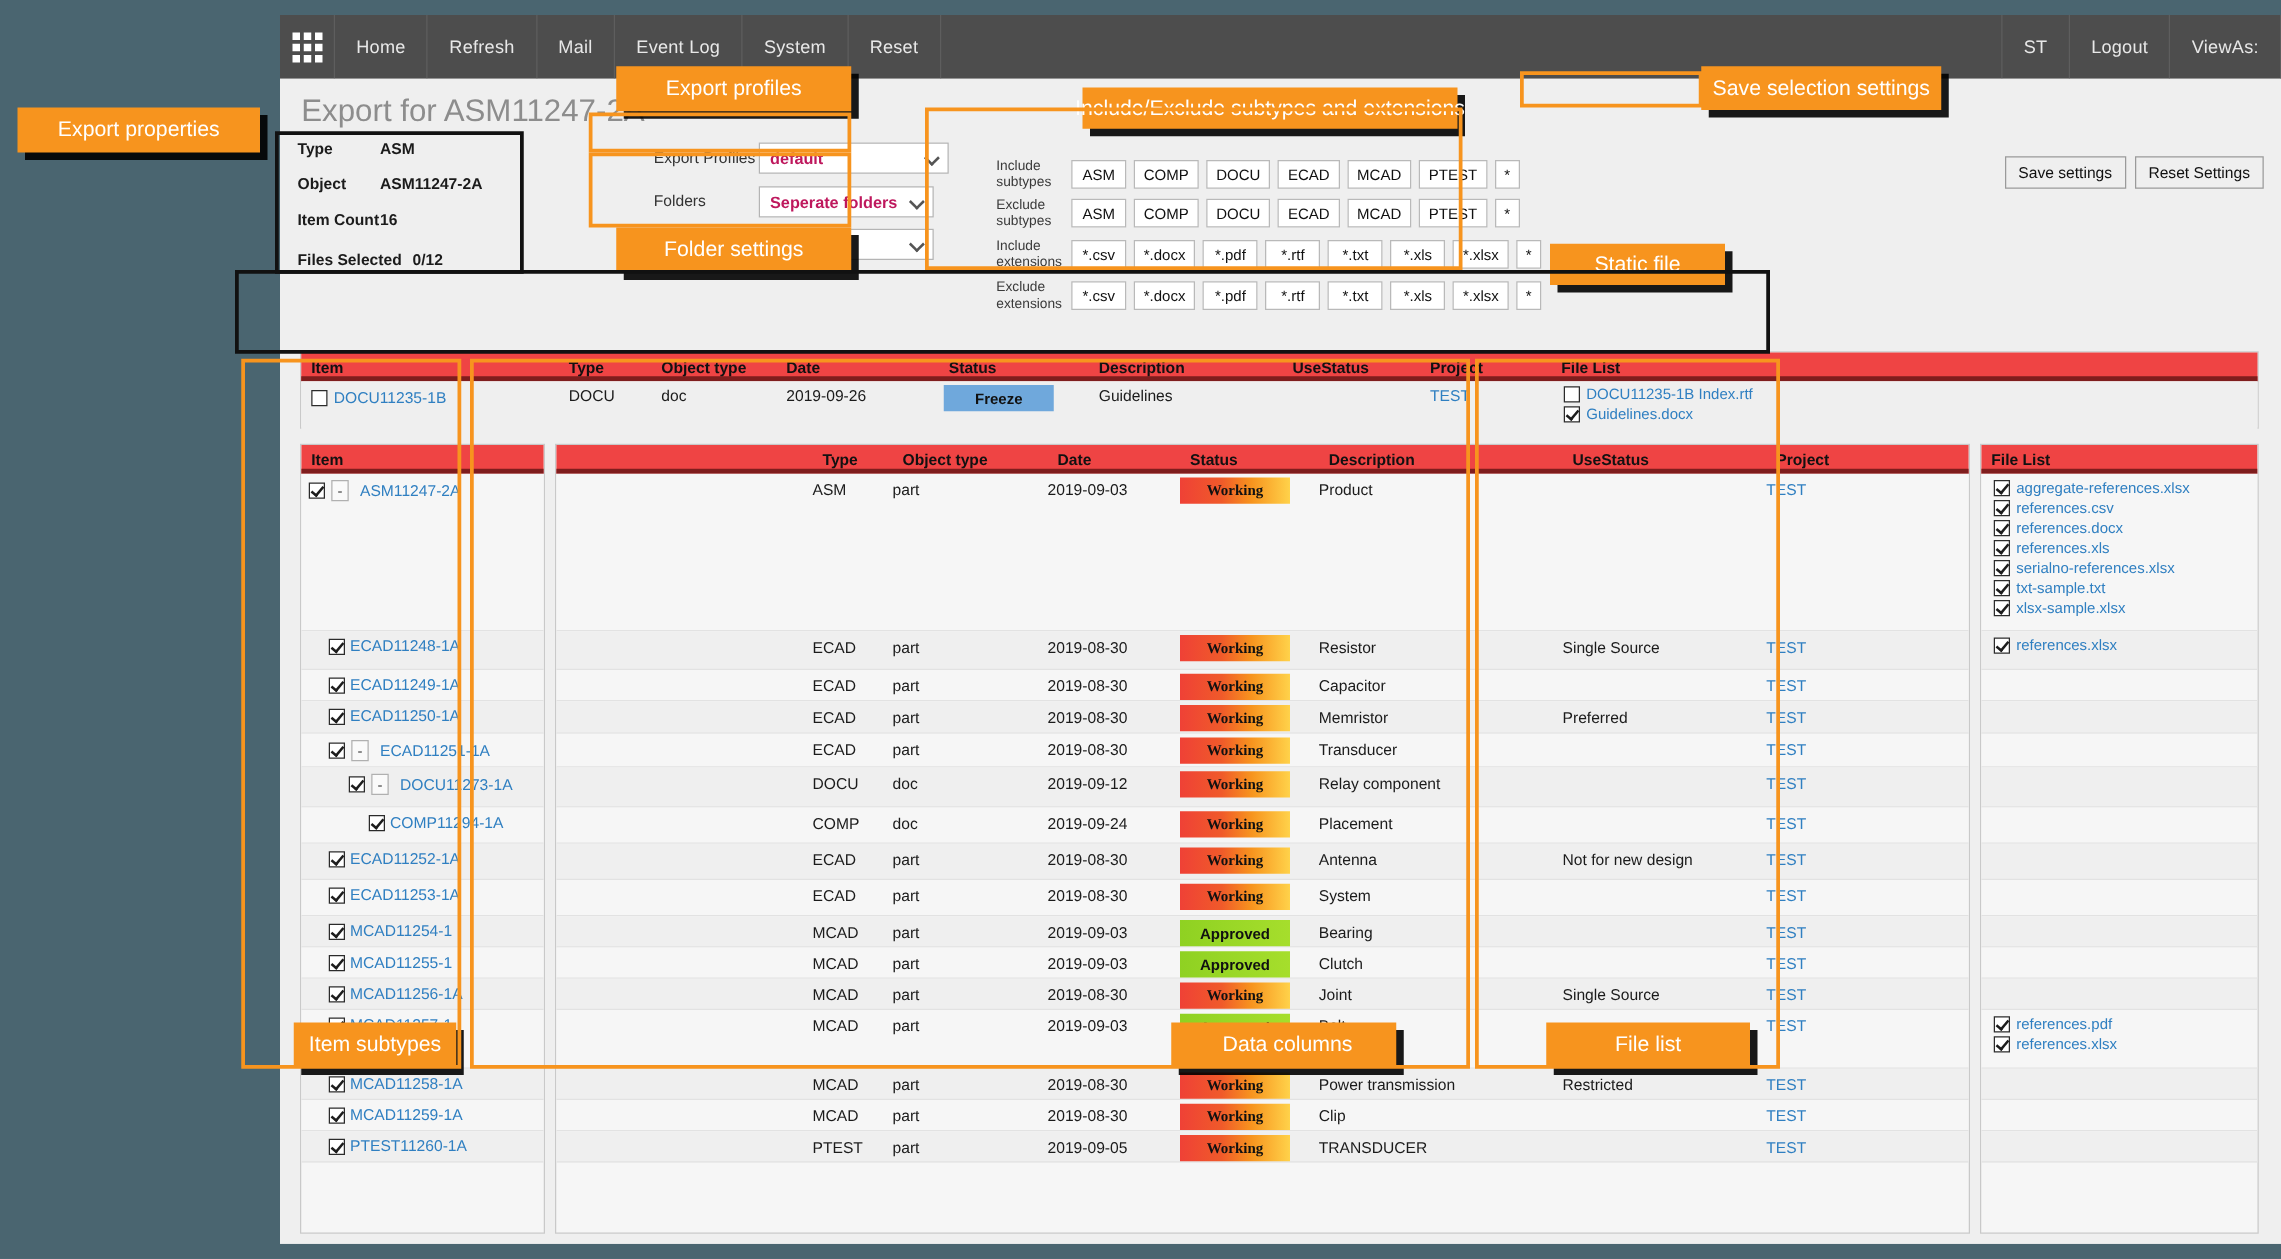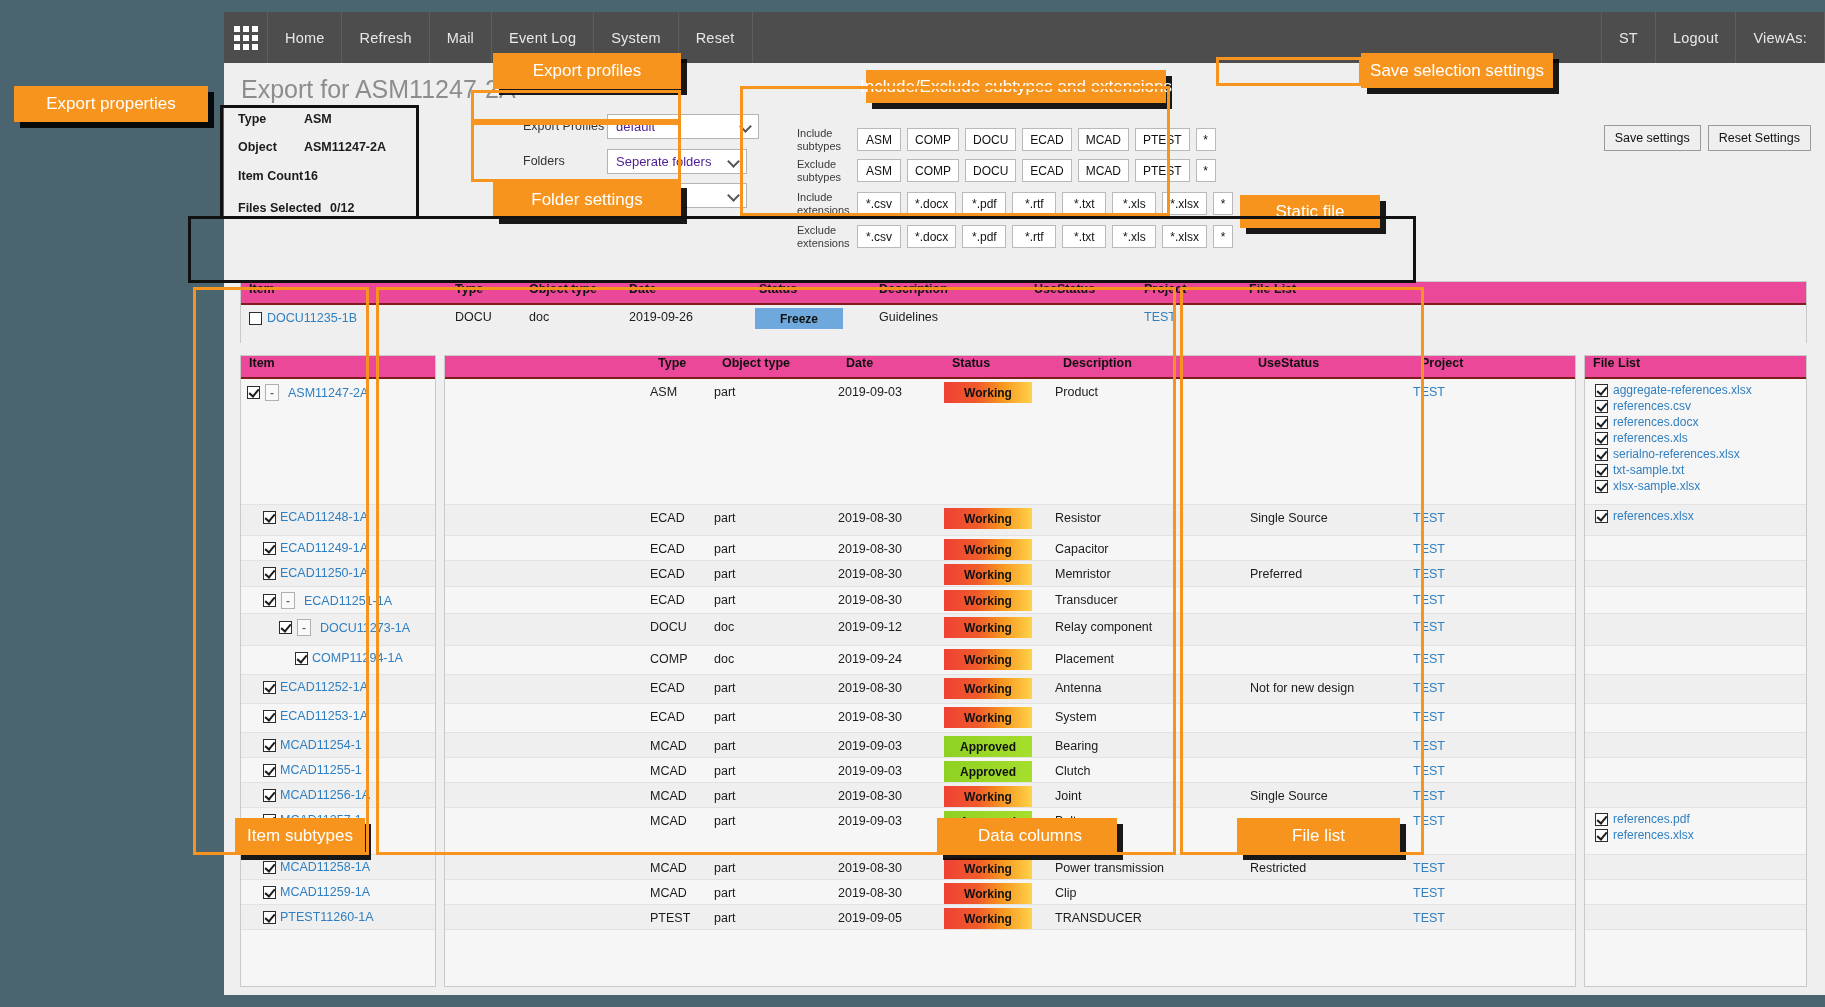--- a/index.html
+++ b/index.html
@@ -55,22 +55,22 @@
   .props-row .pl { position: absolute; left: 0; }
   .props-row .pv { position: absolute; left: 66px; }
 
   
   .profiles-box { position: absolute; left: 299px; top: 49px; width: 240px; height: 30px; }
   .folders-box  { position: absolute; left: 299px; top: 84px; width: 240px; height: 64px; }
   .setrow { display: flex; align-items: center; height: 28px; }
   .setrow .lab { font-size: 12.5px; color: #333; width: 84px; white-space: nowrap; }
   .sel {
     position: relative; height: 25px; background: #fff; border: 1px solid #b4b4b4;
-    font-size: 13px; color: #4c1d95; display: flex; align-items: center;
-    padding: 0 24px 0 8px; white-space: nowrap;
+    font-size: 13px; color: #be185d; display: flex; align-items: center;
+    padding: 0 24px 0 8px; white-space: nowrap; font-weight: bold;
   }
   .sel::after {
     content: ""; position: absolute; right: 8px; top: 9px;
     width: 7px; height: 7px; border-right: 2px solid #555; border-bottom: 2px solid #555;
     transform: rotate(45deg); margin-top: -2px;
   }
 
   
   .subtypes-box { position: absolute; left: 573px; top: 64px; width: 500px; height: 150px; }
   .sub-row { display: flex; align-items: center; margin-bottom: 2px; }
@@ -89,39 +89,39 @@
 
   
   .savebar { position: absolute; right: 14px; top: 62px; display: flex; gap: 7px; }
   .btn {
     background: #efefef; border: 1px solid #9a9a9a; font-size: 12.5px; color: #111;
     padding: 5px 10px; white-space: nowrap;
   }
 
   
   .thead {
-    background: #ec4899; height: 23px; display: flex; align-items: flex-start;
-    border-bottom: 2px solid #7f1d1d;
+    background: #ef4444; height: 23px; display: flex; align-items: flex-end;
+    border-bottom: 4px solid #7f1d1d;
   }
   .th { font-size: 12.5px; font-weight: bold; color: #111; padding-left: 8px; white-space: nowrap; }
 
   
   .static-table {
     position: absolute; left: 16px; top: 218px; width: 1567px; height: 62px;
     background: #f6f6f6; border: 1px solid #c9c9c9;
   }
   .srow { display: flex; align-items: flex-start; height: 39px; background: #efefef; }
   .scell { font-size: 12.5px; color: #1b1b1b; padding: 5px 0 0 8px; white-space: nowrap; }
   .link { color: #2f7fc1; font-size: 12.5px; }
   .badge {
     display: inline-flex; align-items: center; justify-content: center;
     width: 88px; height: 21px; font-size: 12px; font-weight: bold; color: #111;
   }
   .badge.freeze { background: #6fa8dc; }
-  .badge.working { background: linear-gradient(90deg,#ef4136 0%,#f05a2a 38%,#f7941e 65%,#ffd24a 100%); }
+  .badge.working { background: linear-gradient(90deg,#ef4136 0%,#f05a2a 38%,#f7941e 65%,#ffd24a 100%); font-family: Liberation Serif, serif; }
   .badge.approved { background: linear-gradient(90deg,#8fd122 0%,#a6de2c 100%); }
 
   
   .cb {
     display: inline-block; width: 13px; height: 13px; border: 1px solid #2b2b2b;
     background: #fff; vertical-align: -2px; position: relative; flex: 0 0 auto;
   }
   .cb.on::after {
     content: ""; position: absolute; left: 3px; top: 0px;
     width: 4px; height: 8px; border-right: 2px solid #1d1d1d; border-bottom: 2px solid #1d1d1d;
@@ -311,20 +311,30 @@
           </span>
           <span class="scell" style="width:74px">DOCU</span>
           <span class="scell" style="width:100px">doc</span>
           <span class="scell" style="width:130px">2019-09-26</span>
           <span class="scell" style="width:120px;padding-left:4px;padding-top:3px">
             <span class="badge freeze">Freeze</span>
           </span>
           <span class="scell" style="width:155px">Guidelines</span>
           <span class="scell" style="width:110px"></span>
           <span class="scell" style="width:105px"><span class="link">TEST</span></span>
+          <span class="scell" style="width:250px;padding-top:2px">
+            <span class="file-line" style="padding-left:2px">
+              <span class="cb"></span>
+              <span class="fl-name">DOCU11235-1B Index.rtf</span>
+            </span>
+            <span class="file-line" style="padding-left:2px">
+              <span class="cb on"></span>
+              <span class="fl-name">Guidelines.docx</span>
+            </span>
+          </span>
         </div>
       </div>
 
       <div class="panel-items">
         <div class="thead">
           <span class="th">Item</span>
         </div>
         <div id="item-rows">
             <div class="trow" style="height: 126px;">
               <span class="item-node" style="padding-left:6px">

